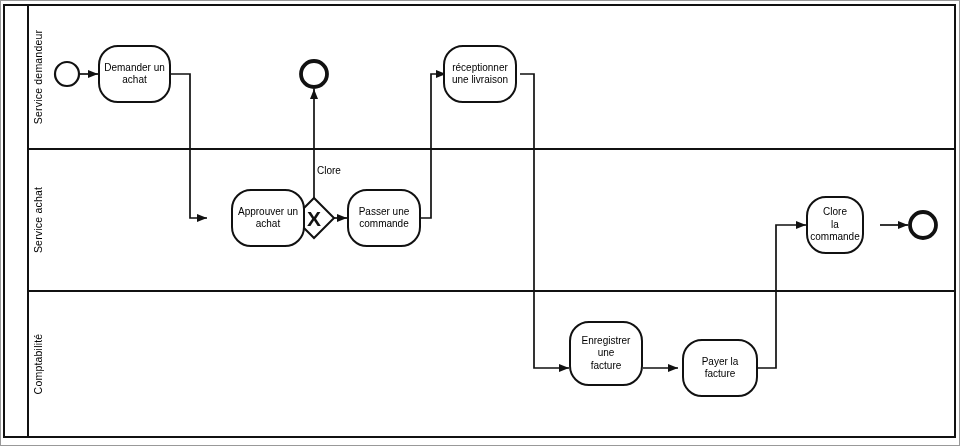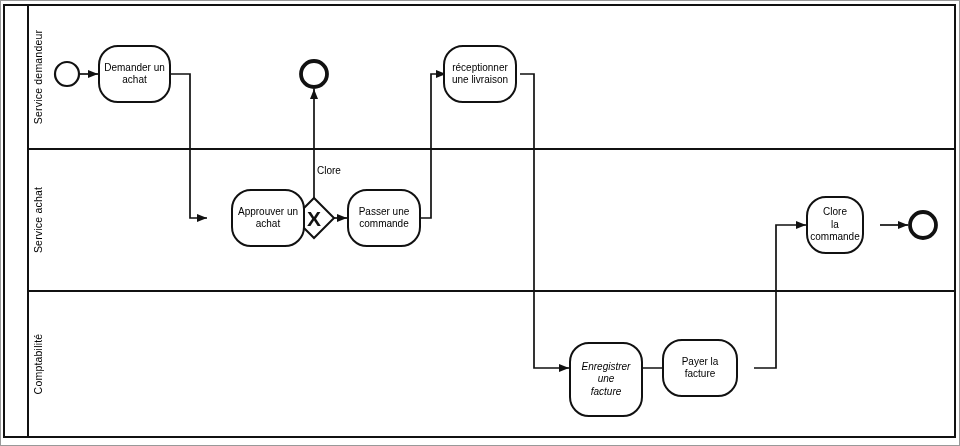--- a/index.html
+++ b/index.html
@@ -103,21 +103,21 @@
   </svg>
 
   <div class="task" style="left:97px;top:44px;width:73px;height:58px;">Demander un
 achat</div>
   <div class="task" style="left:206px;top:188px;width:74px;height:58px;margin-left:24px;">Approuver un
 achat</div>
   <div class="task" style="left:346px;top:188px;width:74px;height:58px;">Passer une
 commande</div>
   <div class="task" style="left:442px;top:44px;width:74px;height:58px;">réceptionner
 une livraison</div>
-  <div class="task" style="left:568px;top:341px;width:74px;height:75px;font-style:italic;">Enregistrer une
+  <div class="task" style="left:568px;top:320px;width:74px;height:65px;">Enregistrer une
 facture</div>
-  <div class="task" style="left:661px;top:338px;width:76px;height:58px;">Payer la facture</div>
+  <div class="task" style="left:681px;top:338px;width:76px;height:58px;">Payer la facture</div>
   <div class="task" style="left:805px;top:195px;width:58px;height:58px;">Clore
 la commande</div>
 
   <div class="flow-label" style="left:316px;top:164px;">Clore</div>
 
 </div>
 
 </body></html>

